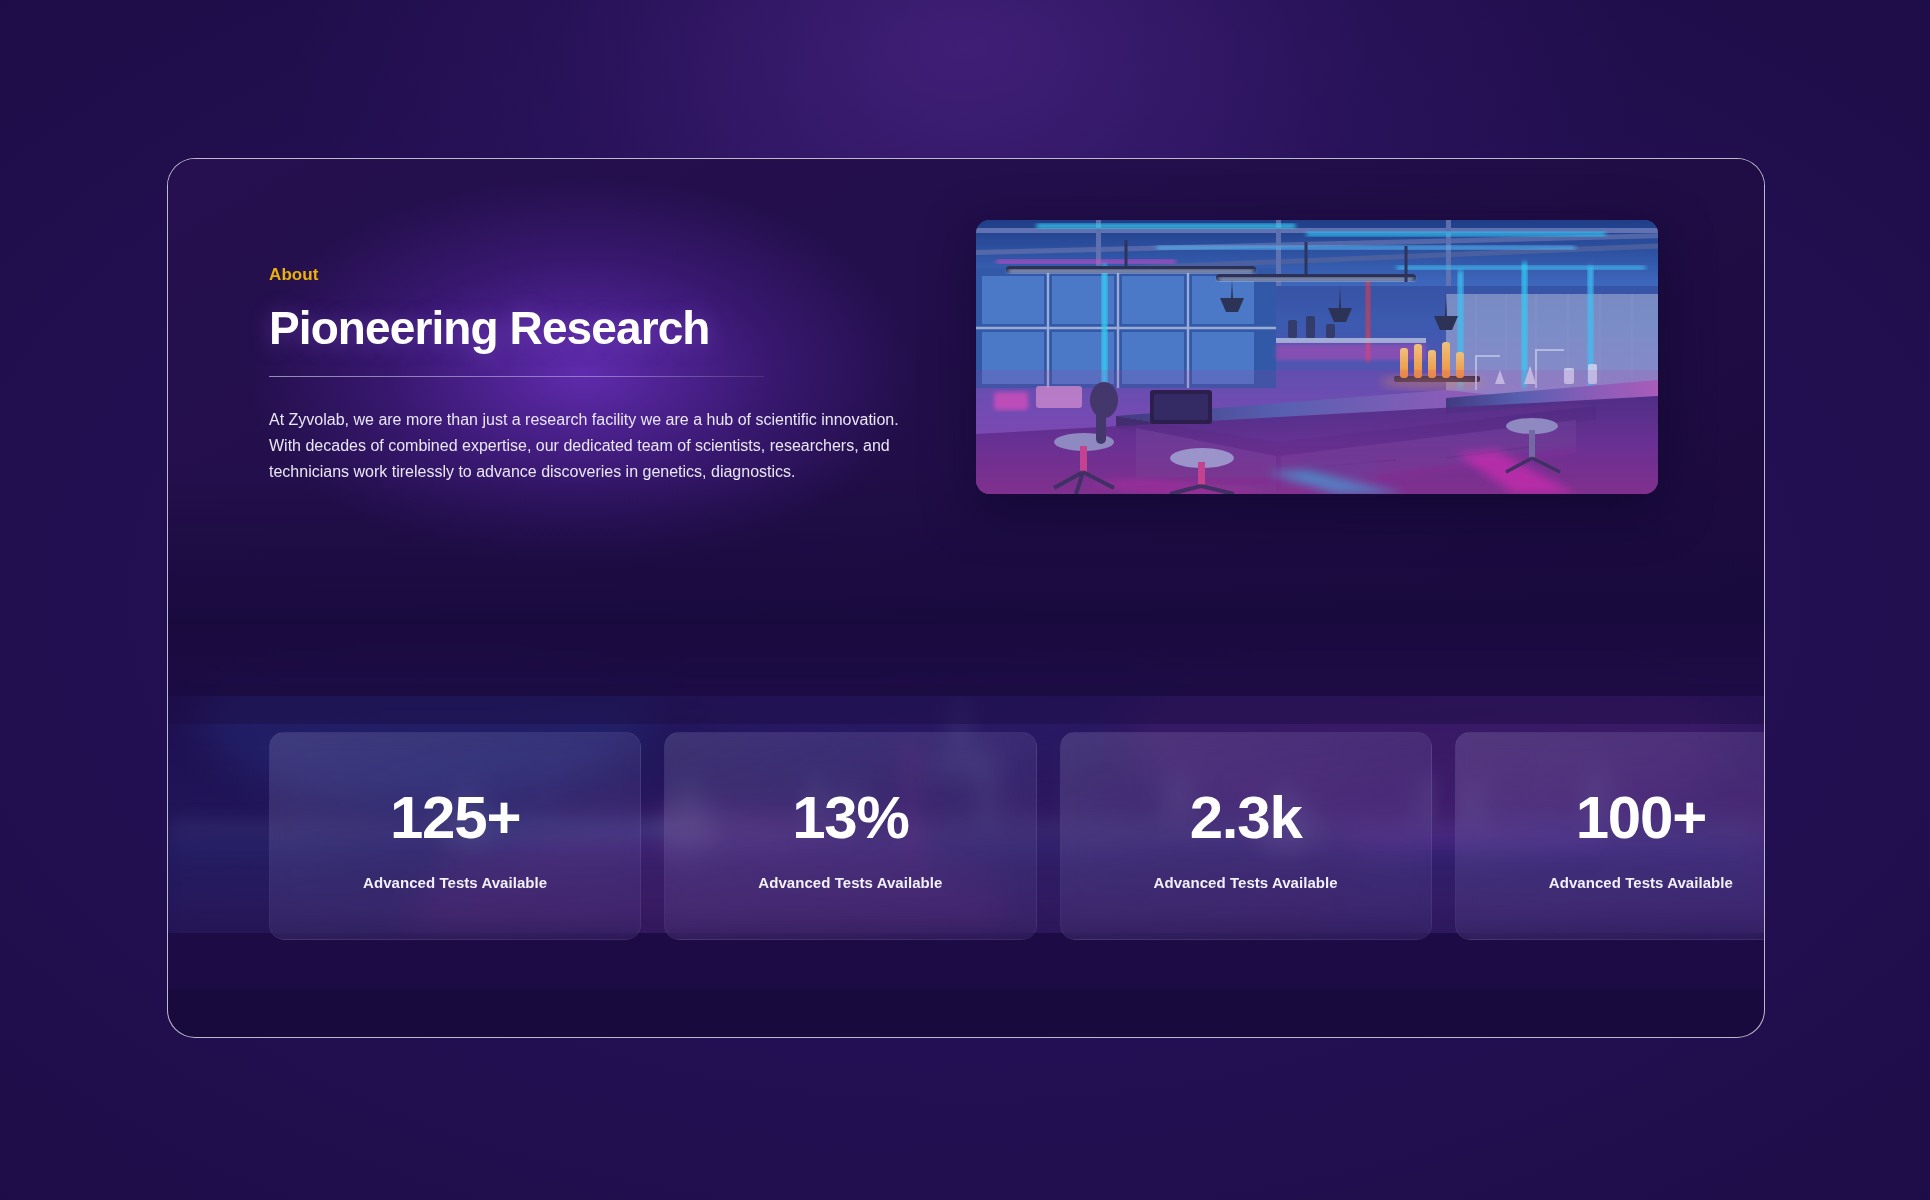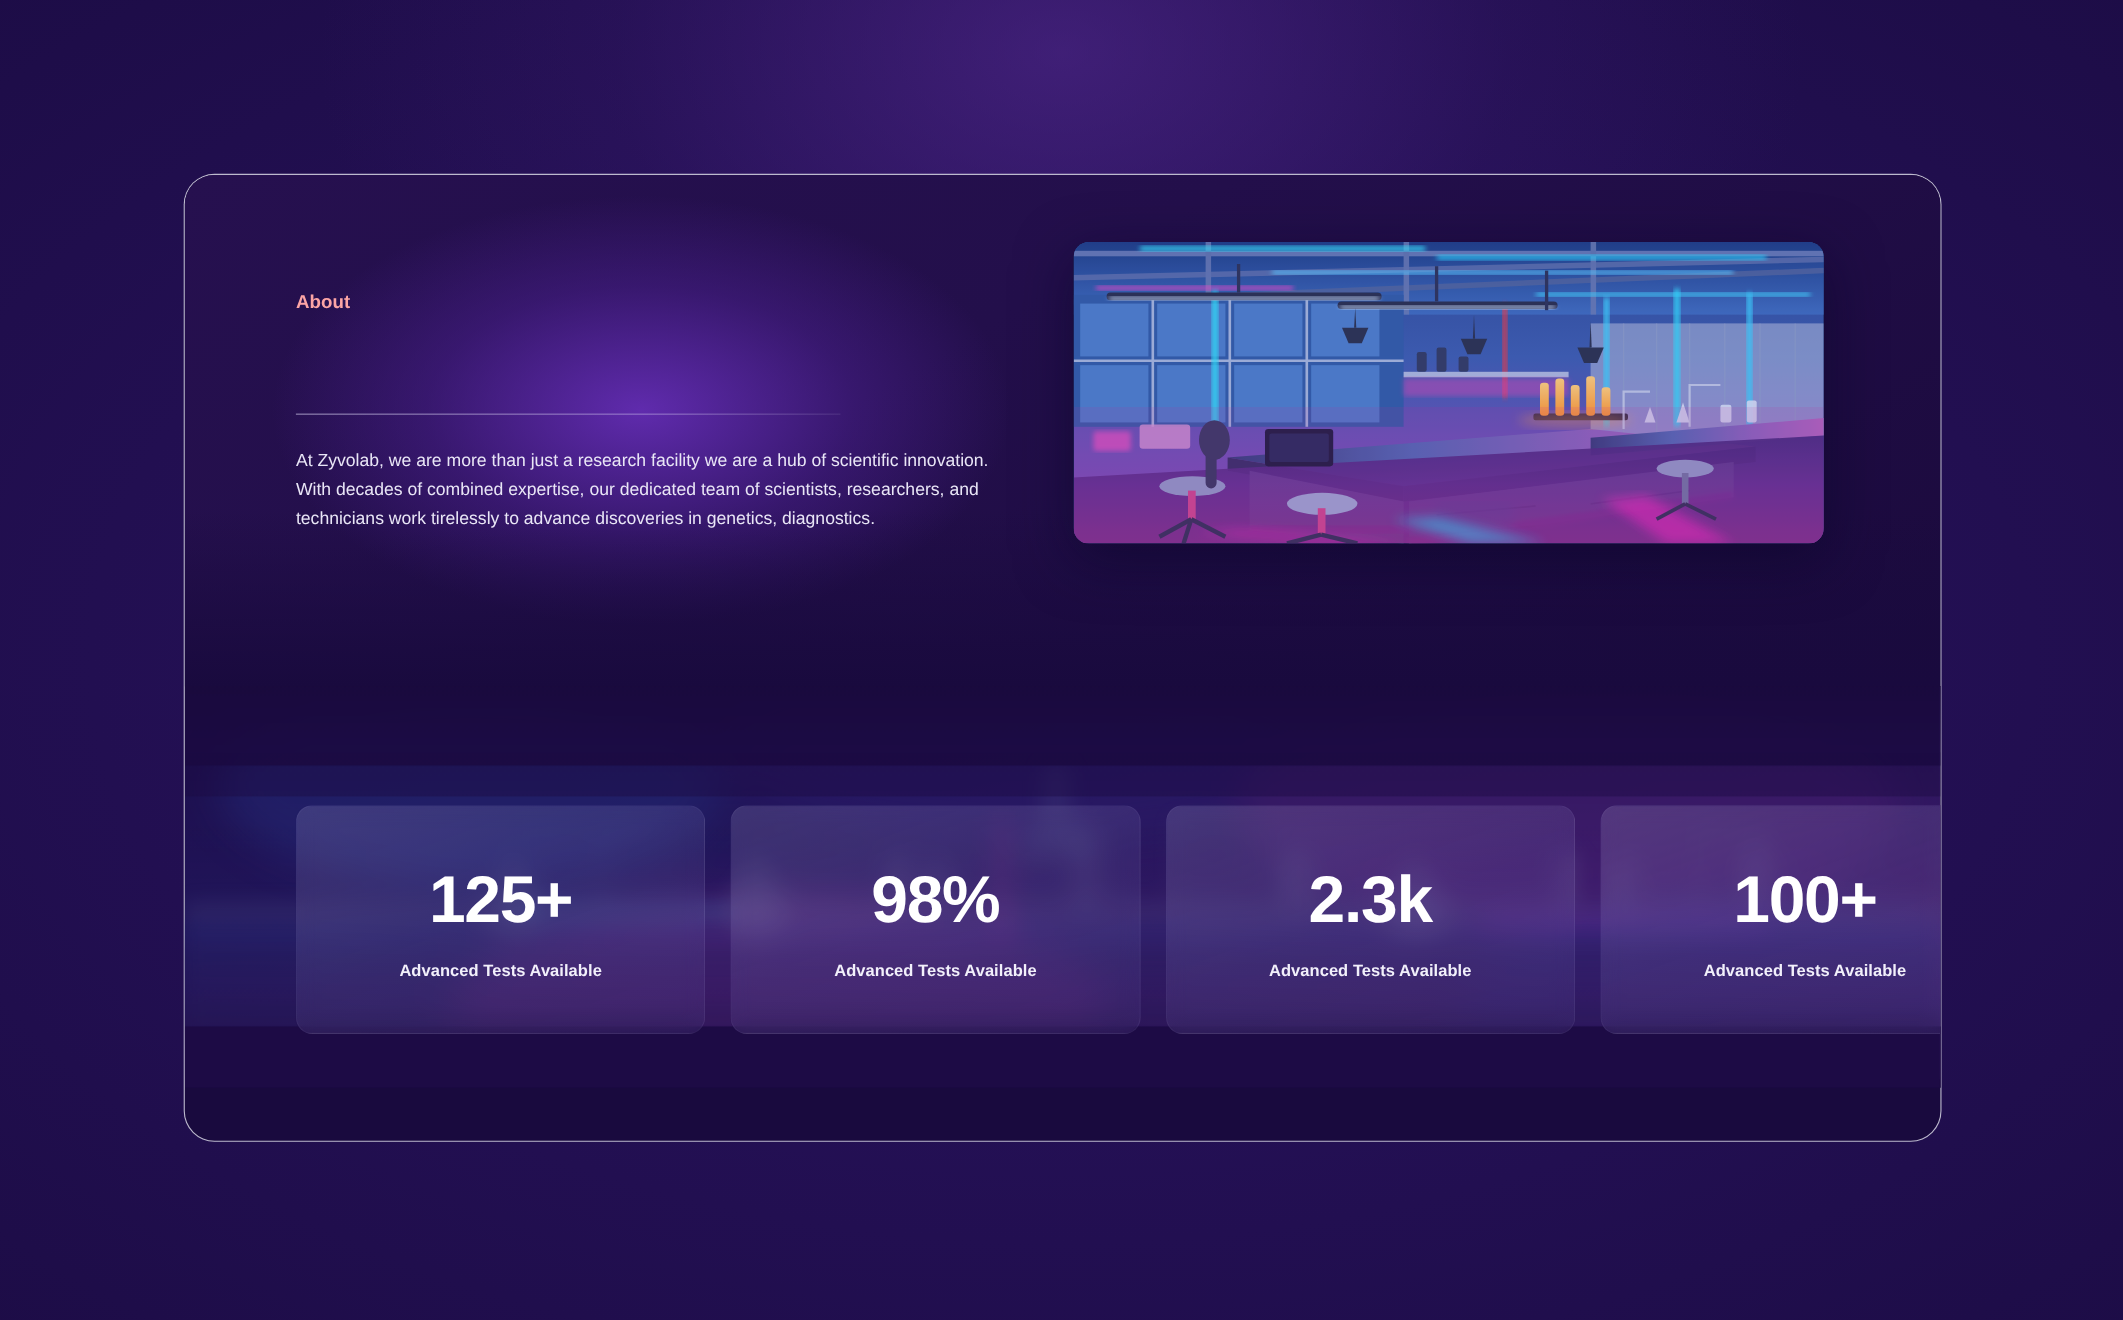--- a/index.html
+++ b/index.html
@@ -42,21 +42,21 @@
   }
 
   
   .hero-text {
     position:absolute;
     left:101px; top:106px;
     width:640px;
     z-index:4;
   }
   .eyebrow {
-    font-size:17px; font-weight:bold; color:#fca5a5;
+    font-size:17px; font-weight:bold; color:#eab308;
     letter-spacing:0.1px;
   }
   .headline {
     margin-top:18px;
     font-size:46px; font-weight:bold; line-height:1.11;
     color:#ffffff; letter-spacing:-0.9px;
     text-shadow:0 2px 22px rgba(160,110,255,0.35);
   }
   .rule {
     margin-top:22px;
@@ -137,21 +137,21 @@
 
 <div id="page">
 
   <div id="frame">
 
     <div class="hero-bg"></div>
 
     <div class="hero-text">
       <div class="eyebrow">About</div>
       <h1 class="headline">
-        <br>
+        <span>Pioneering Research</span><br>
       </h1>
       <div class="rule"></div>
       <p class="body-copy">At Zyvolab, we are more than just a research facility we are a hub of scientific innovation. With decades of combined expertise, our dedicated team of scientists, researchers, and technicians work tirelessly to advance discoveries in genetics, diagnostics.</p>
     </div>
 
     <div class="lab-photo">
       <svg viewBox="0 0 682 274" preserveAspectRatio="none">
         <defs>
           <linearGradient id="labWall" x1="0" y1="0" x2="0" y2="1">
             <stop offset="0%" stop-color="#2b4d96"></stop>
@@ -459,21 +459,21 @@
       <div class="band-tail"></div>
 
       <div class="stat-row">
 
         <div class="stat-card">
           <div class="stat-value">125+</div>
           <div class="stat-label">Advanced Tests Available</div>
         </div>
 
         <div class="stat-card">
-          <div class="stat-value">98%</div>
+          <div class="stat-value">13%</div>
           <div class="stat-label">Advanced Tests Available</div>
         </div>
 
         <div class="stat-card">
           <div class="stat-value">2.3k</div>
           <div class="stat-label">Advanced Tests Available</div>
         </div>
 
         <div class="stat-card">
           <div class="stat-value">100+</div>

